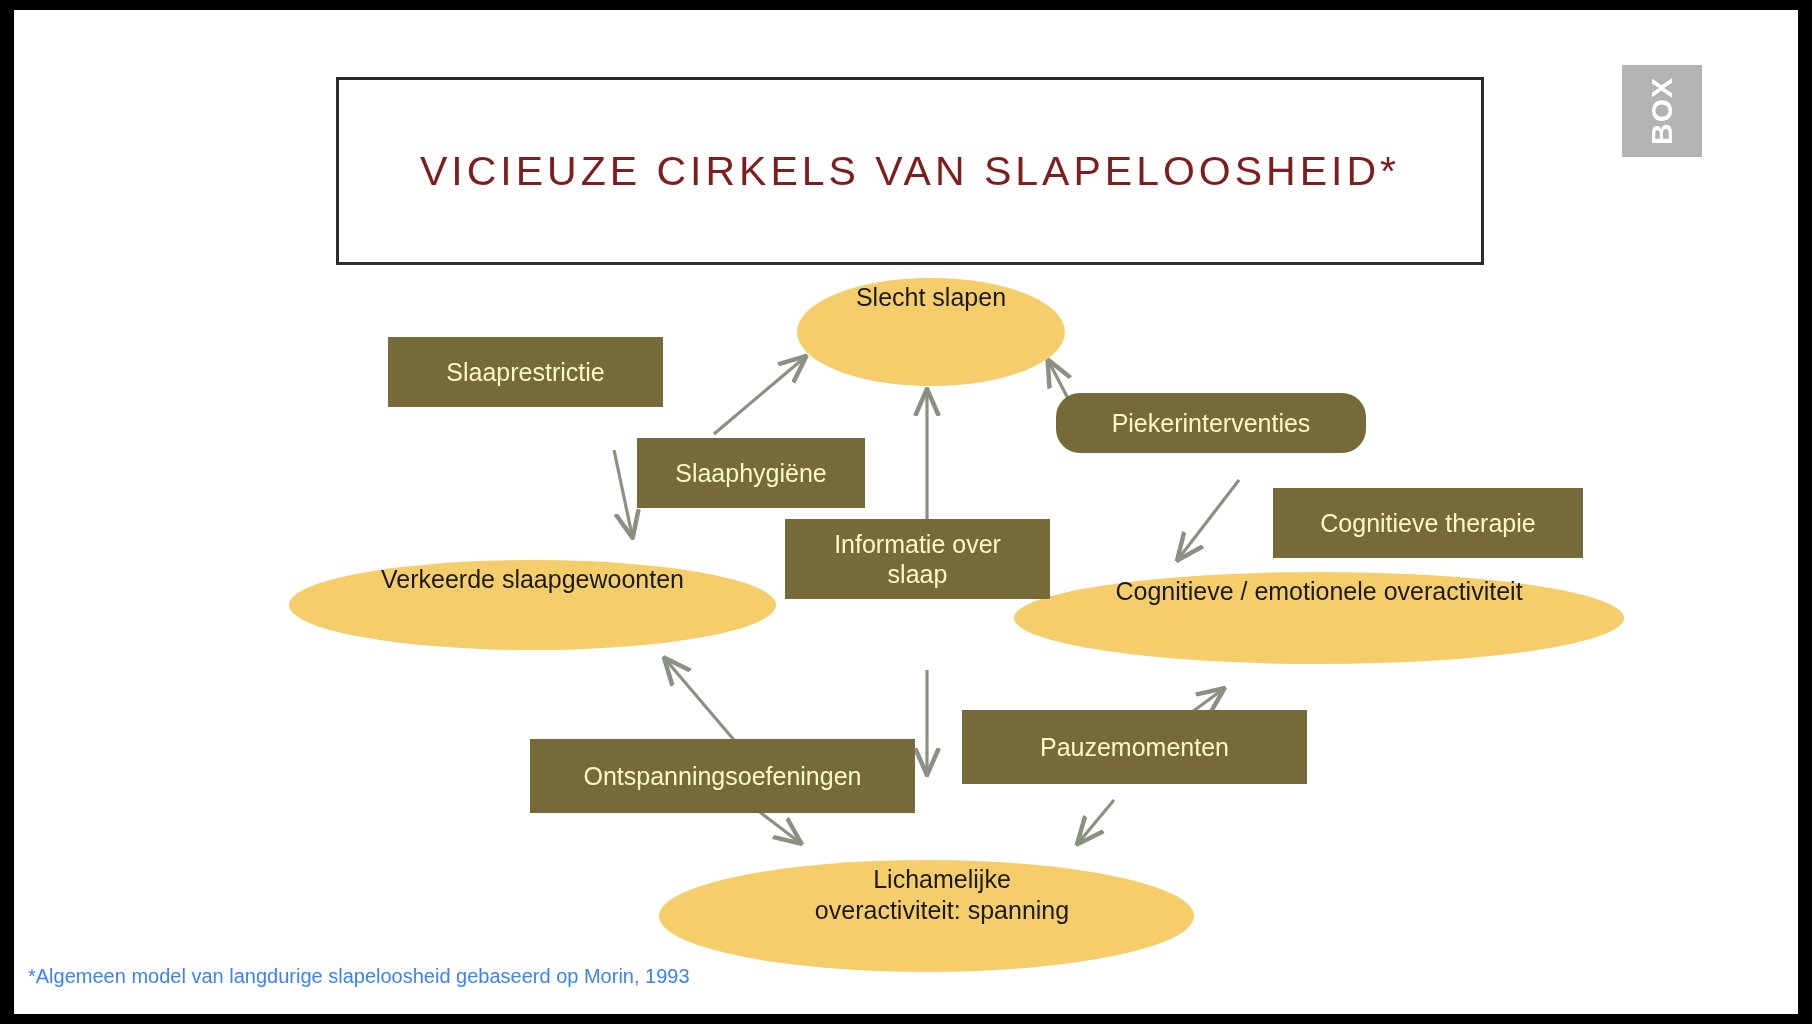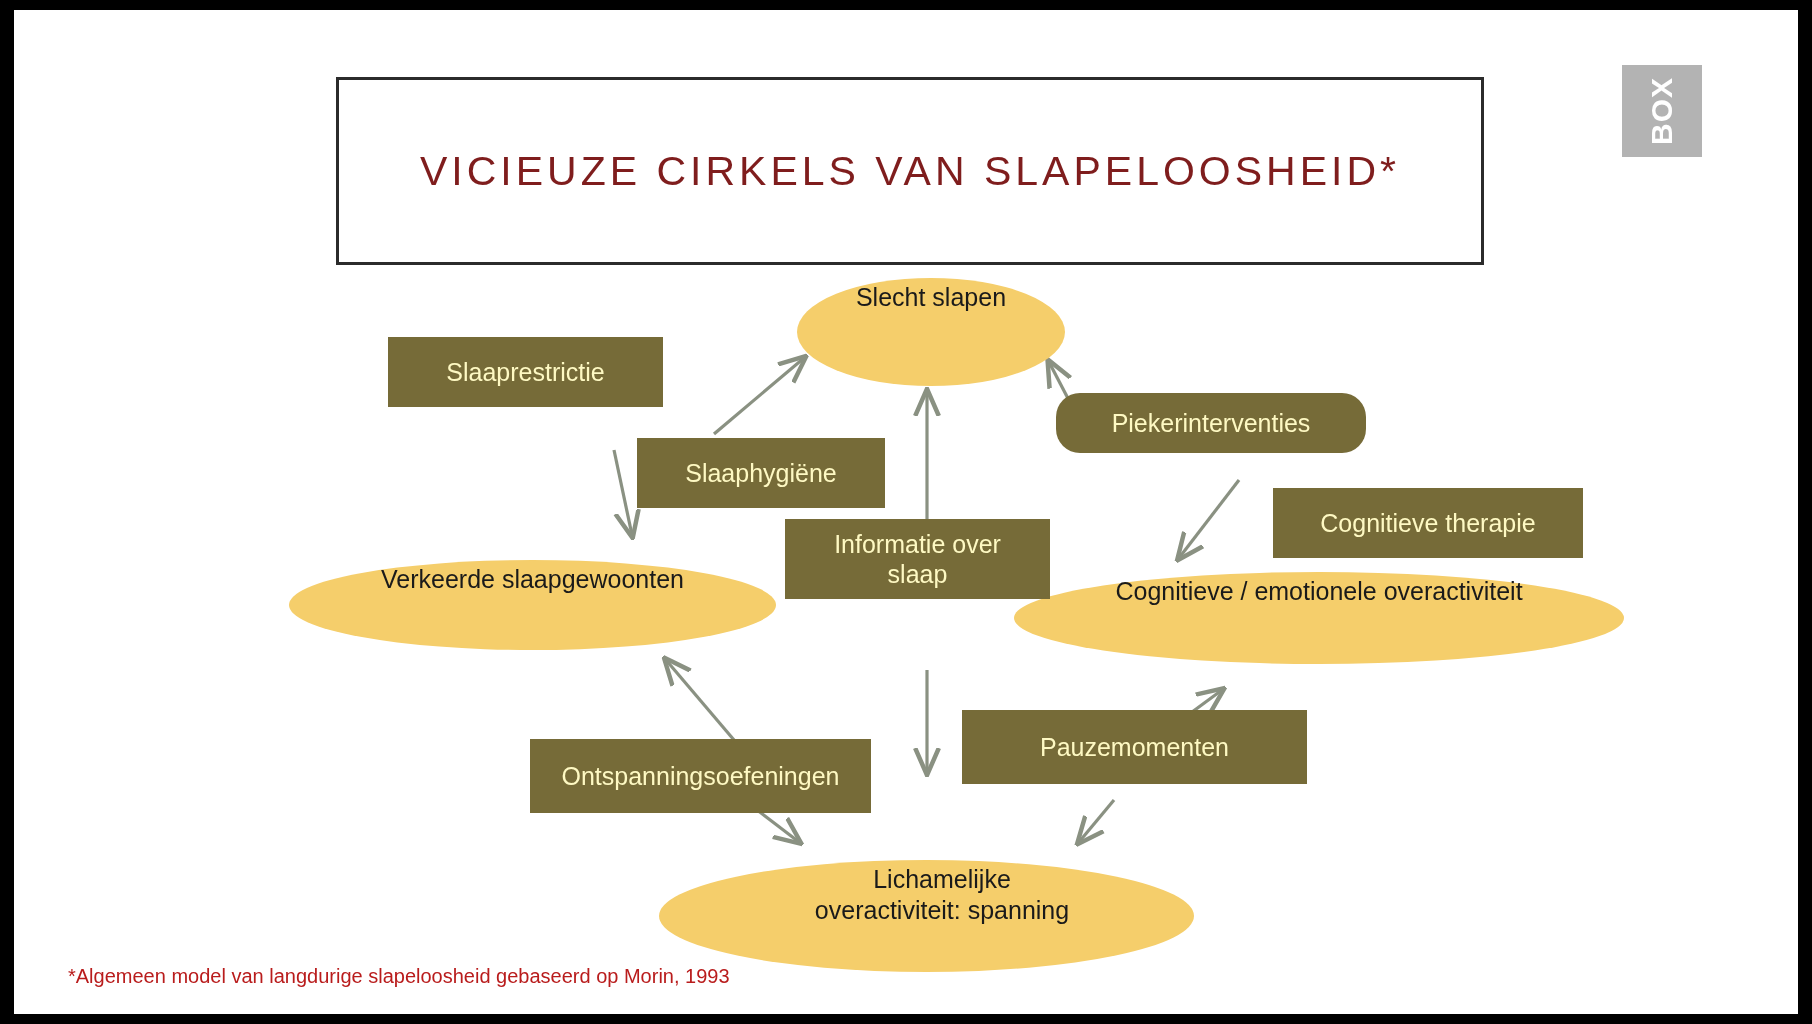--- a/index.html
+++ b/index.html
@@ -114,24 +114,23 @@
     box-sizing: border-box;
     padding: 4px 10px;
   }
 
   
   #footnote {
     position: absolute;
     left: 14px;
     top: 955px;
     font-size: 20px;
-    color: #b91c1c;
+    color: #3b82f6;
     font-family: "Liberation Sans", sans-serif;
     white-space: nowrap;
-    margin-left: 40px;
   }
 </style>
 </head>
 <body>
 
 <div id="slide">
 
   <div id="title-box">
     <div id="title-text">VICIEUZE CIRKELS VAN SLAPELOOSHEID*</div>
   </div>
@@ -185,38 +184,38 @@
   <div class="ellipse" style="left:645px; top:850px; width:535px; height:112px; white-space:pre-line;">
     <span style="white-space:pre-line;margin-left:31px;">Lichamelijke
 overactiviteit: spanning</span>
   </div>
 
   <div class="rect" style="left:374px; top:327px; width:275px; height:70px;">
     <span>Slaaprestrictie</span>
   </div>
 
 
-  <div class="rect" style="left:623px; top:428px; width:248px; height:70px;">
+  <div class="rect" style="left:623px; top:428px; width:228px; height:70px;">
     <span>Slaaphygiëne</span>
   </div>
 
   <div class="rect" style="left:771px; top:509px; width:265px; height:80px; white-space:pre-line;">
     <span style="white-space:pre-line;">Informatie over
 slaap</span>
   </div>
 
   <div class="rect" style="left:1042px; top:383px; width:310px; height:60px;border-radius:24px;">
     <span>Piekerinterventies</span>
   </div>
 
   <div class="rect" style="left:1259px; top:478px; width:310px; height:70px;">
     <span>Cognitieve therapie</span>
   </div>
 
-  <div class="rect" style="left:516px; top:729px; width:341px; height:74px;">
+  <div class="rect" style="left:516px; top:729px; width:385px; height:74px;">
     <span>Ontspanningsoefeningen</span>
   </div>
 
   <div class="rect" style="left:948px; top:700px; width:345px; height:74px;">
     <span>Pauzemomenten</span>
   </div>
 
   <div id="footnote">*Algemeen model van langdurige slapeloosheid gebaseerd op Morin, 1993</div>
 
 </div>

